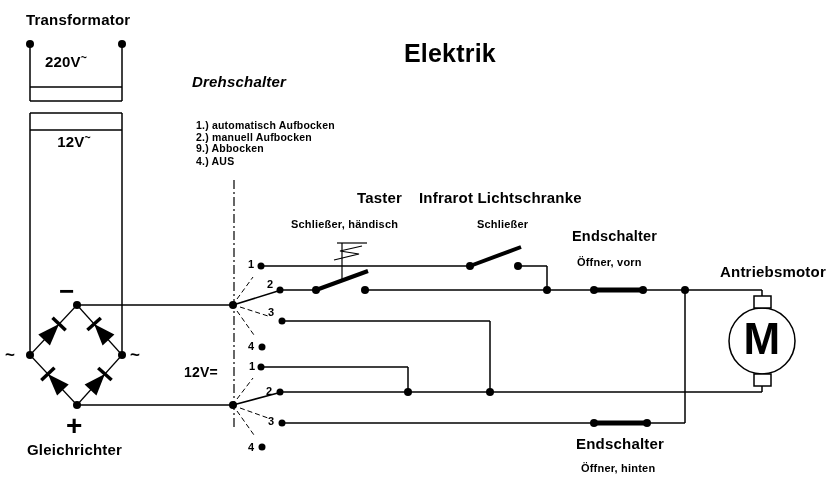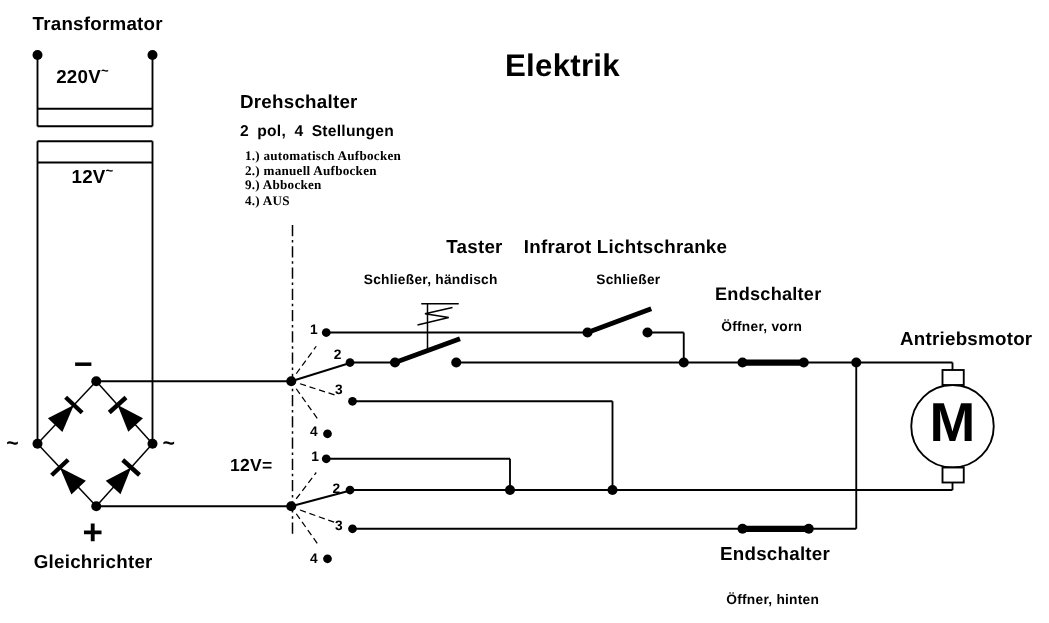--- a/index.html
+++ b/index.html
@@ -16,43 +16,43 @@
     position:absolute;
     font-weight:bold;
     white-space:nowrap;
     letter-spacing:0.2px;
     line-height:1.1;
   }
   .h1{font-size:25px;}
   .h2{font-size:15px;}
   .h3{font-size:12.5px;word-spacing:3px;}
   .sm{font-size:11px;}
-  .xs{font-size:10.5px;font-family:Liberation Serif, serif;}
+  .xs{font-size:10.5px;}
   .num{font-size:11px;}
   .sup{vertical-align:super;font-size:70%;line-height:0;}
   
   #t-title{left:404px;top:40px;}
   #t-trafo{left:26px;top:12px;}
   #t-220{left:30px;top:54px;width:72px;text-align:center;}
   #t-12ac{left:30px;top:134px;width:88px;text-align:center;}
-  #t-dreh{left:192px;top:74px;}
+  #t-dreh{left:192px;top:74px;font-style:italic;}
   #t-drehcfg{left:192px;top:99px;}
   #t-pos1{left:196px;top:120px;}
   #t-pos2{left:196px;top:131.5px;}
   #t-pos3{left:196px;top:143px;}
   #t-pos4{left:196px;top:156px;}
   #t-taster{left:316px;top:190px;margin-left:41px;}
   #t-tastersub{left:291px;top:218px;}
   #t-licht{left:419px;top:190px;}
   #t-lichtsub{left:477px;top:218px;}
   #t-endv{left:572px;top:229px;font-size:14.5px;}
   #t-endvsub{left:577px;top:256px;}
   #t-motor{left:720px;top:264px;}
   #t-endh{left:576px;top:436px;}
-  #t-endhsub{left:581px;top:474px;}
+  #t-endhsub{left:581px;top:462px;}
   #t-gleich{left:27px;top:442px;}
   #t-12dc{left:184px;top:345px;font-size:14px;margin-top:20px;}
   #t-minus{left:59px;top:277px;font-size:26px;}
   #t-plus{left:66px;top:411px;font-size:28px;}
   #t-acl{left:5px;top:346px;font-size:17px;}
   #t-acr{left:130px;top:346px;font-size:17px;}
   #t-m{left:742px;top:317px;width:40px;text-align:center;font-size:44px;line-height:1;}
   #c-p1-1{left:248px;top:258px;}
   #c-p1-2{left:267px;top:278px;}
   #c-p1-3{left:268px;top:306px;}
@@ -195,21 +195,20 @@
       <rect x="754" y="296" width="17" height="12" fill="#fff"></rect>
       <rect x="754" y="374" width="17" height="12" fill="#fff"></rect>
     </g>
   </svg>
 
   <div class="lbl h1" id="t-title">Elektrik</div>
   <div class="lbl h2" id="t-trafo">Transformator</div>
   <div class="lbl h2" id="t-220"><span>220V</span><span class="sup">~</span></div>
   <div class="lbl h2" id="t-12ac"><span>12V</span><span class="sup">~</span></div>
   <div class="lbl h2" id="t-dreh">Drehschalter</div>
-  <div class="lbl h3" id="t-drehcfg">2 pol, 4 Stellungen</div>
   <div class="lbl xs" id="t-pos1">1.) automatisch Aufbocken</div>
   <div class="lbl xs" id="t-pos2">2.) manuell Aufbocken</div>
   <div class="lbl xs" id="t-pos3">9.) Abbocken</div>
   <div class="lbl xs" id="t-pos4">4.) AUS</div>
   <div class="lbl h2" id="t-taster">Taster</div>
   <div class="lbl sm" id="t-tastersub">Schließer, händisch</div>
   <div class="lbl h2" id="t-licht">Infrarot Lichtschranke</div>
   <div class="lbl sm" id="t-lichtsub">Schließer</div>
   <div class="lbl h2" id="t-endv">Endschalter</div>
   <div class="lbl sm" id="t-endvsub">Öffner, vorn</div>

